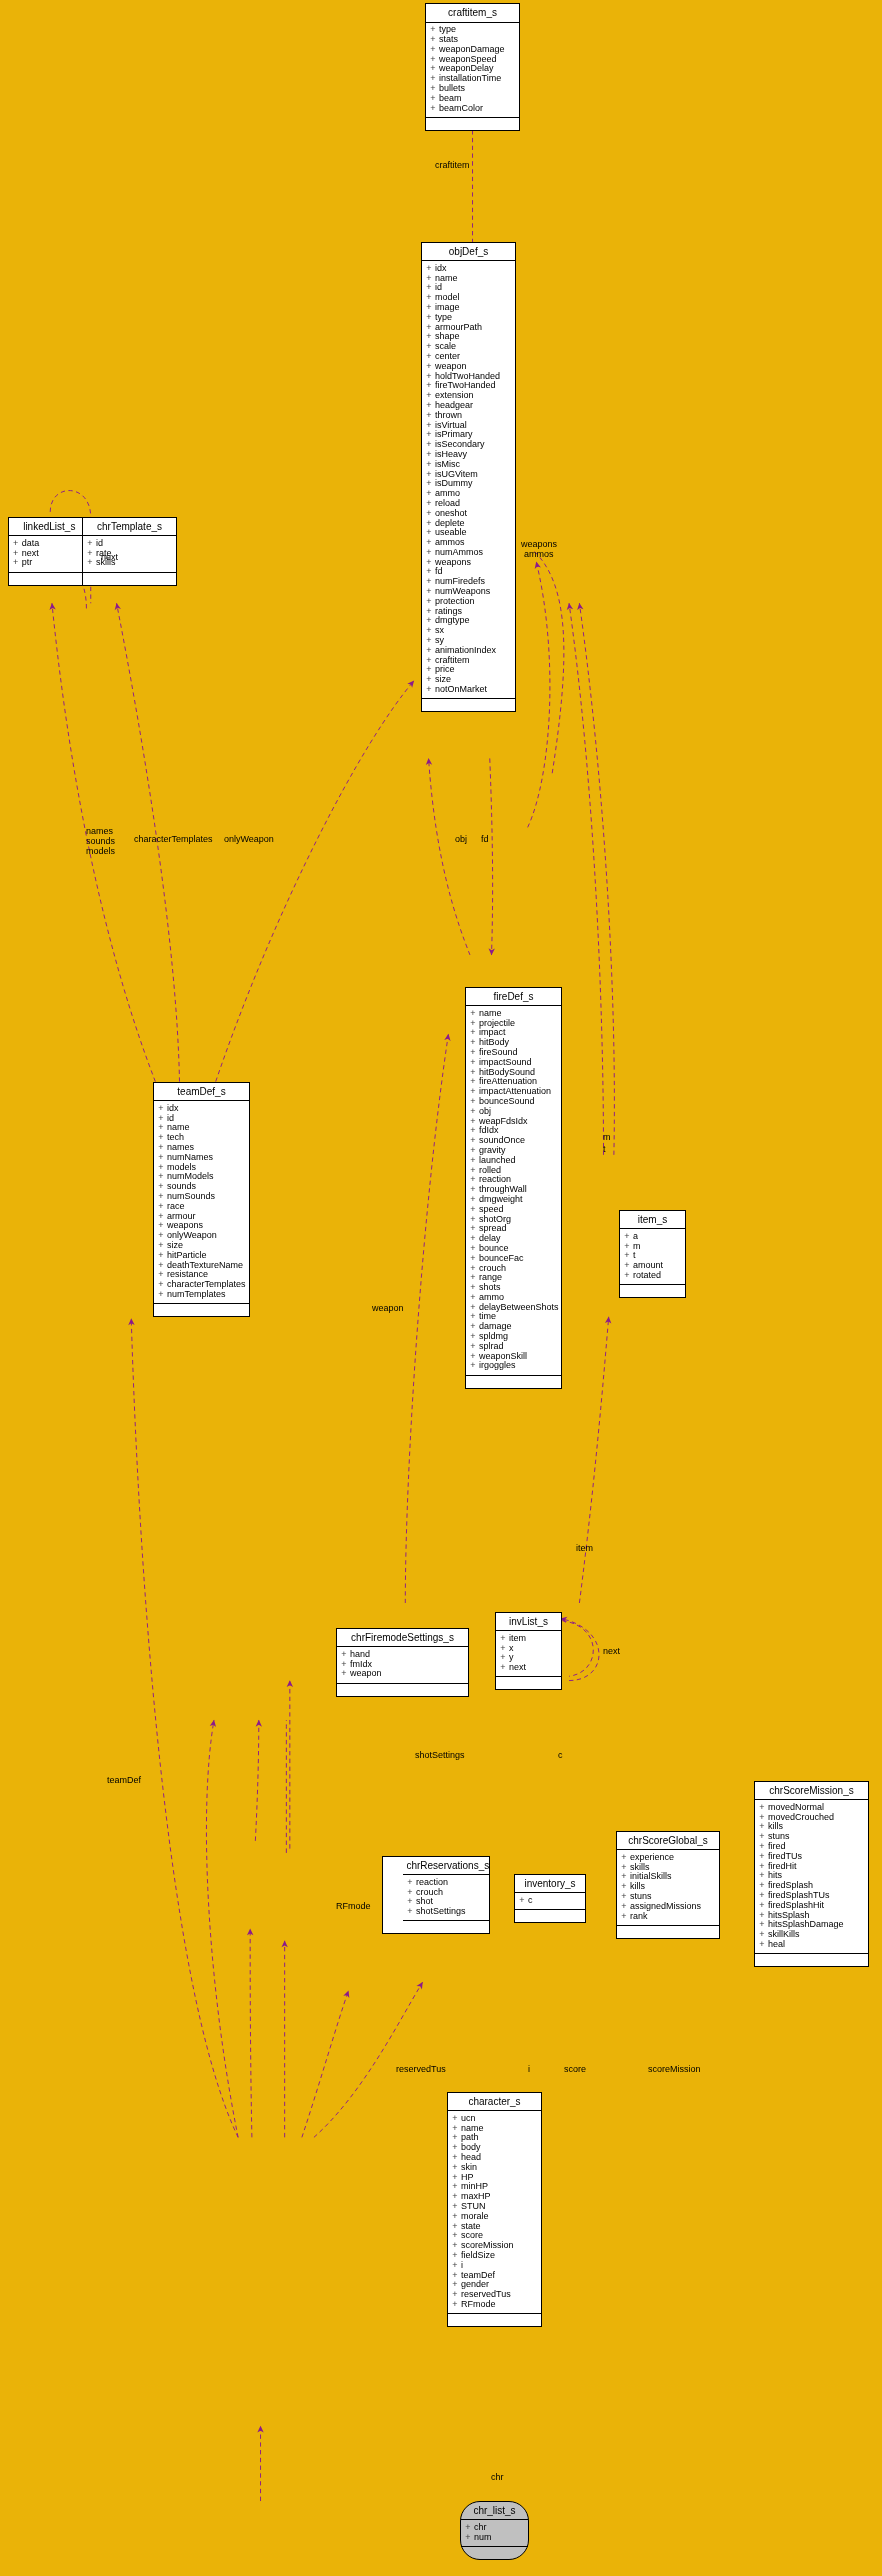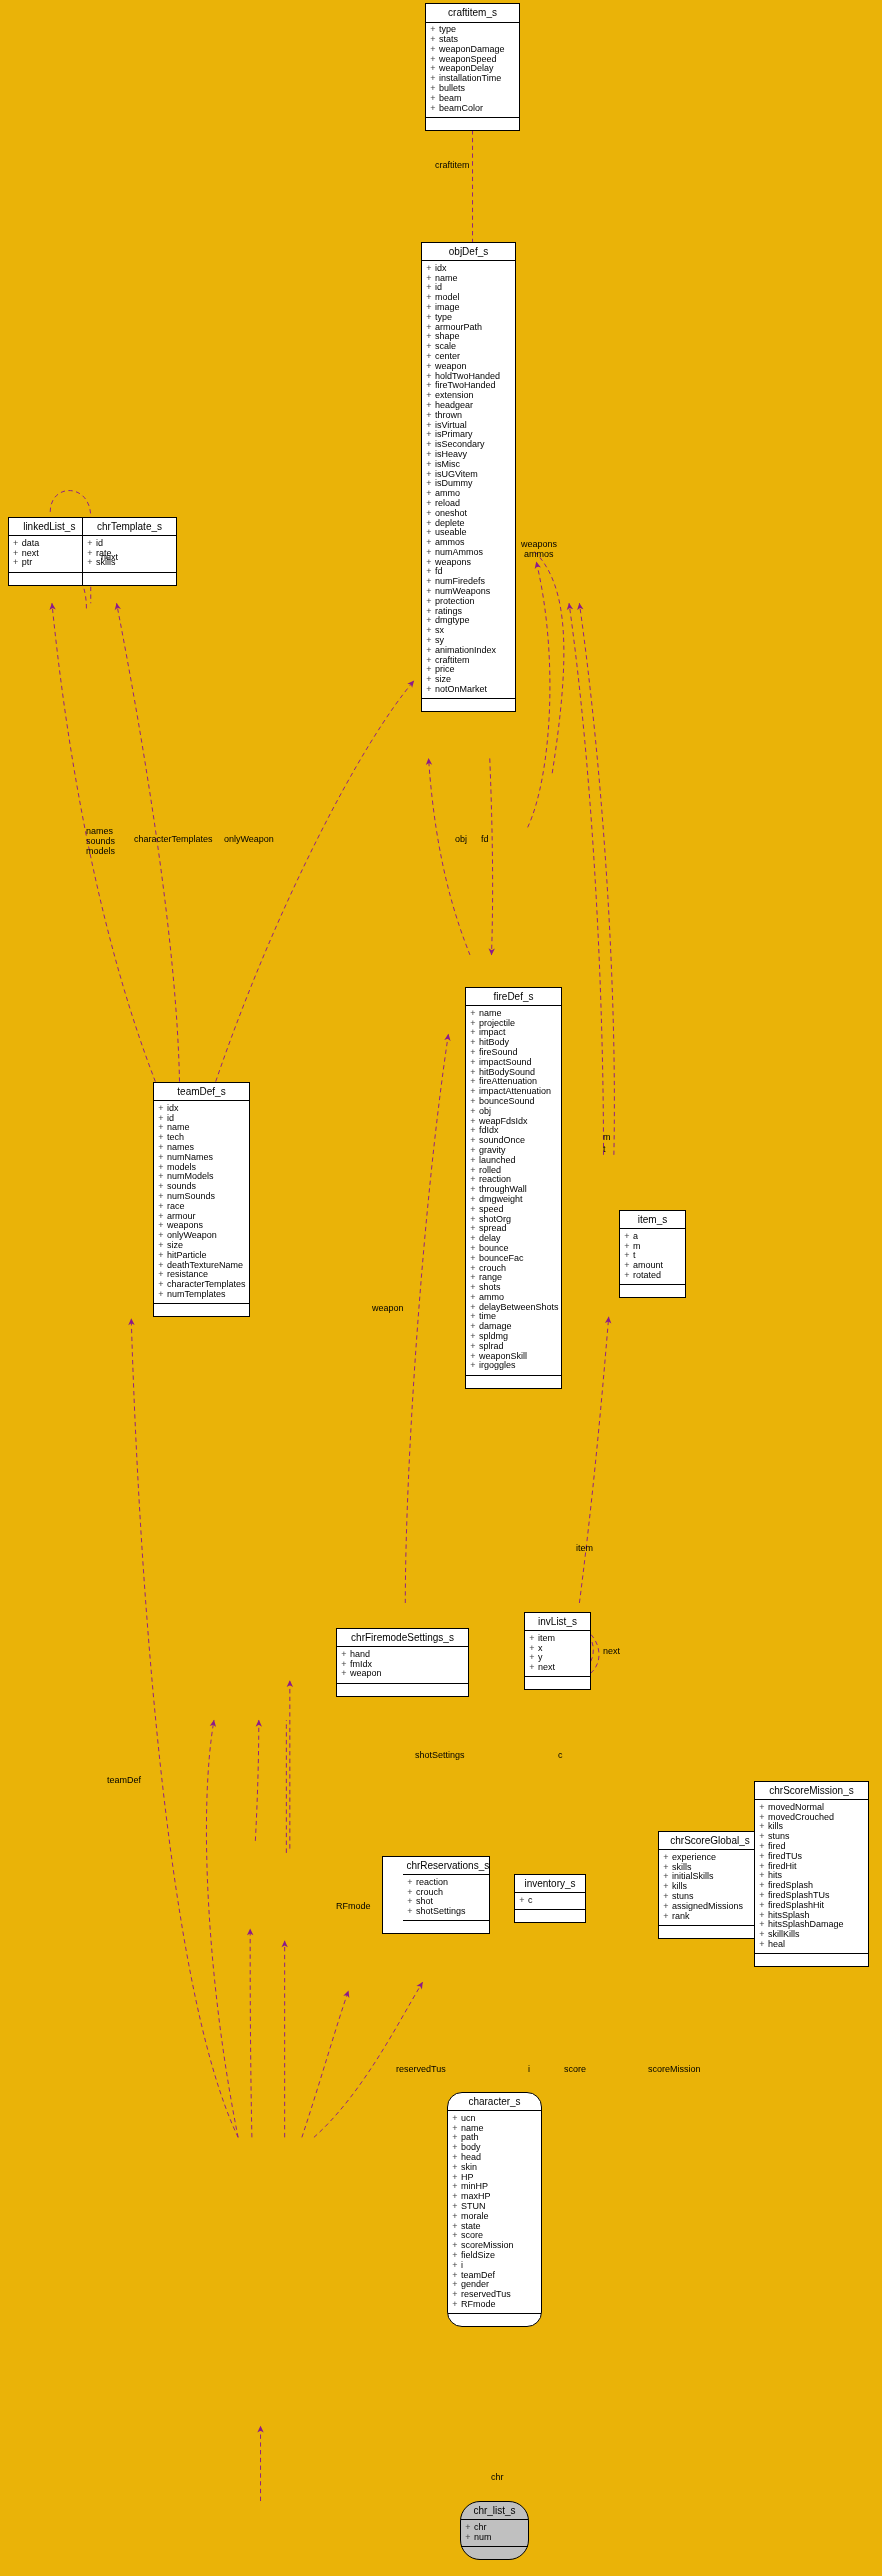--- a/index.html
+++ b/index.html
@@ -308,21 +308,21 @@
   <div class="node" style="left:336px; top:1620px; width:133px;margin-top:8px;">
     <div class="title">chrFiremodeSettings_s</div>
     <div class="attrs">
         <div class="row"><span class="vis">+</span><span> hand</span></div>
         <div class="row"><span class="vis">+</span><span> fmIdx</span></div>
         <div class="row"><span class="vis">+</span><span> weapon</span></div>
       </div>
     <div class="methods"></div>
   </div>
 
-  <div class="node" style="left:524px; top:1612px; width:67px;">
+  <div class="node" style="left:495px; top:1612px; width:67px;">
     <div class="title">invList_s</div>
     <div class="attrs">
         <div class="row"><span class="vis">+</span><span> item</span></div>
         <div class="row"><span class="vis">+</span><span> x</span></div>
         <div class="row"><span class="vis">+</span><span> y</span></div>
         <div class="row"><span class="vis">+</span><span> next</span></div>
       </div>
     <div class="methods"></div>
   </div>
 
@@ -338,21 +338,21 @@
   </div>
 
   <div class="node" style="left:514px; top:1874px; width:72px;">
     <div class="title">inventory_s</div>
     <div class="attrs">
         <div class="row"><span class="vis">+</span><span> c</span></div>
       </div>
     <div class="methods"></div>
   </div>
 
-  <div class="node" style="left:616px; top:1831px; width:104px;margin-left:42px;">
+  <div class="node" style="left:616px; top:1831px; width:104px;">
     <div class="title">chrScoreGlobal_s</div>
     <div class="attrs">
         <div class="row"><span class="vis">+</span><span> experience</span></div>
         <div class="row"><span class="vis">+</span><span> skills</span></div>
         <div class="row"><span class="vis">+</span><span> initialSkills</span></div>
         <div class="row"><span class="vis">+</span><span> kills</span></div>
         <div class="row"><span class="vis">+</span><span> stuns</span></div>
         <div class="row"><span class="vis">+</span><span> assignedMissions</span></div>
         <div class="row"><span class="vis">+</span><span> rank</span></div>
       </div>
@@ -374,21 +374,21 @@
         <div class="row"><span class="vis">+</span><span> firedSplashTUs</span></div>
         <div class="row"><span class="vis">+</span><span> firedSplashHit</span></div>
         <div class="row"><span class="vis">+</span><span> hitsSplash</span></div>
         <div class="row"><span class="vis">+</span><span> hitsSplashDamage</span></div>
         <div class="row"><span class="vis">+</span><span> skillKills</span></div>
         <div class="row"><span class="vis">+</span><span> heal</span></div>
       </div>
     <div class="methods"></div>
   </div>
 
-  <div class="node" style="left:447px; top:2092px; width:95px;border-radius:15px;">
+  <div class="node" style="left:447px; top:2092px; width:95px;">
     <div class="title">character_s</div>
     <div class="attrs">
         <div class="row"><span class="vis">+</span><span> ucn</span></div>
         <div class="row"><span class="vis">+</span><span> name</span></div>
         <div class="row"><span class="vis">+</span><span> path</span></div>
         <div class="row"><span class="vis">+</span><span> body</span></div>
         <div class="row"><span class="vis">+</span><span> head</span></div>
         <div class="row"><span class="vis">+</span><span> skin</span></div>
         <div class="row"><span class="vis">+</span><span> HP</span></div>
         <div class="row"><span class="vis">+</span><span> minHP</span></div>

